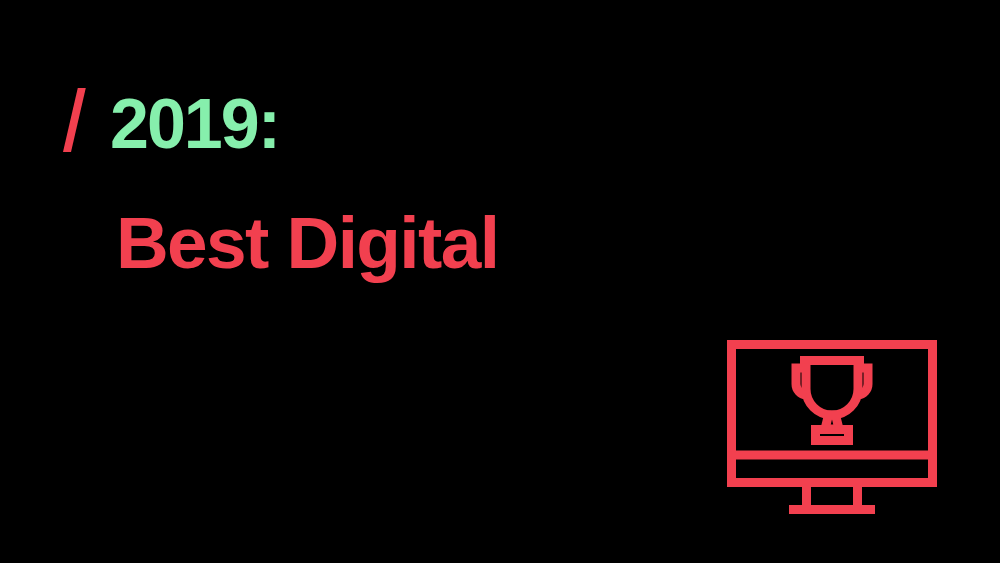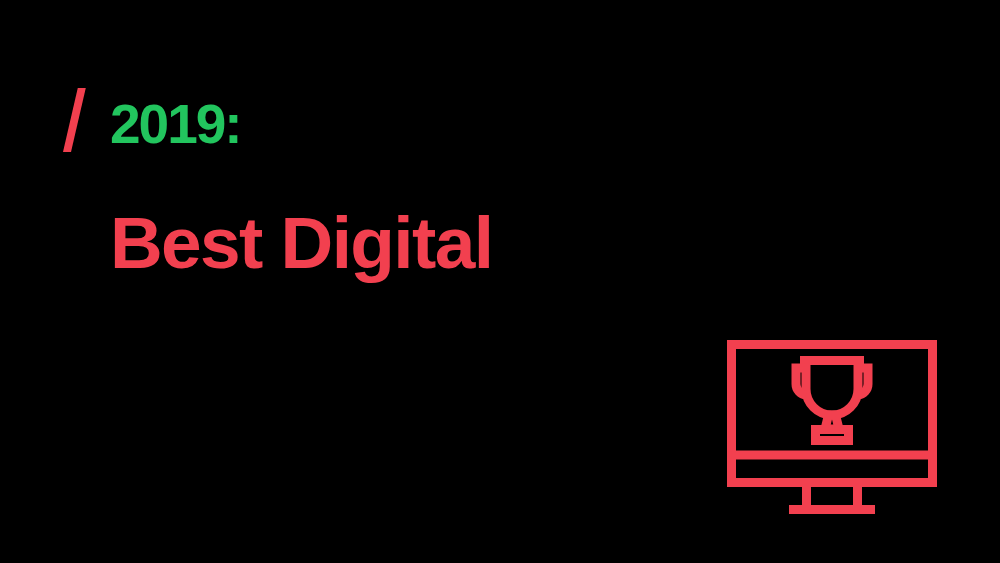--- a/index.html
+++ b/index.html
@@ -51,22 +51,22 @@
     top: 0;
     width: 8px;
     height: 64px;
     background: #F2404F;
     transform: skewX(-13deg);
     transform-origin: bottom left;
   }
 
   .title-line {
     display: block;
-    color: #22c55e;
-    font-size: 55px;
+    color: #86efac;
+    font-size: 70px;
     line-height: 93px;
     font-weight: bold;
     letter-spacing: -2.0px;
     white-space: nowrap;
   }
   #title-line-1 {
     padding-left: 58px;
   }
   #title-line-2 {
     padding-left: 58px;
@@ -77,20 +77,21 @@
     padding-left: 58px;
   }
   .subtitle-line {
     display: block;
     color: #F2404F;
     font-size: 73px;
     line-height: 80px;
     font-weight: bold;
     letter-spacing: -1.6px;
     white-space: nowrap;
+    margin-left: 6px;
   }
 
   
   #award-icon {
     position: absolute;
     left: 720px;
     top: 333px;
     width: 224px;
     height: 190px;
   }

